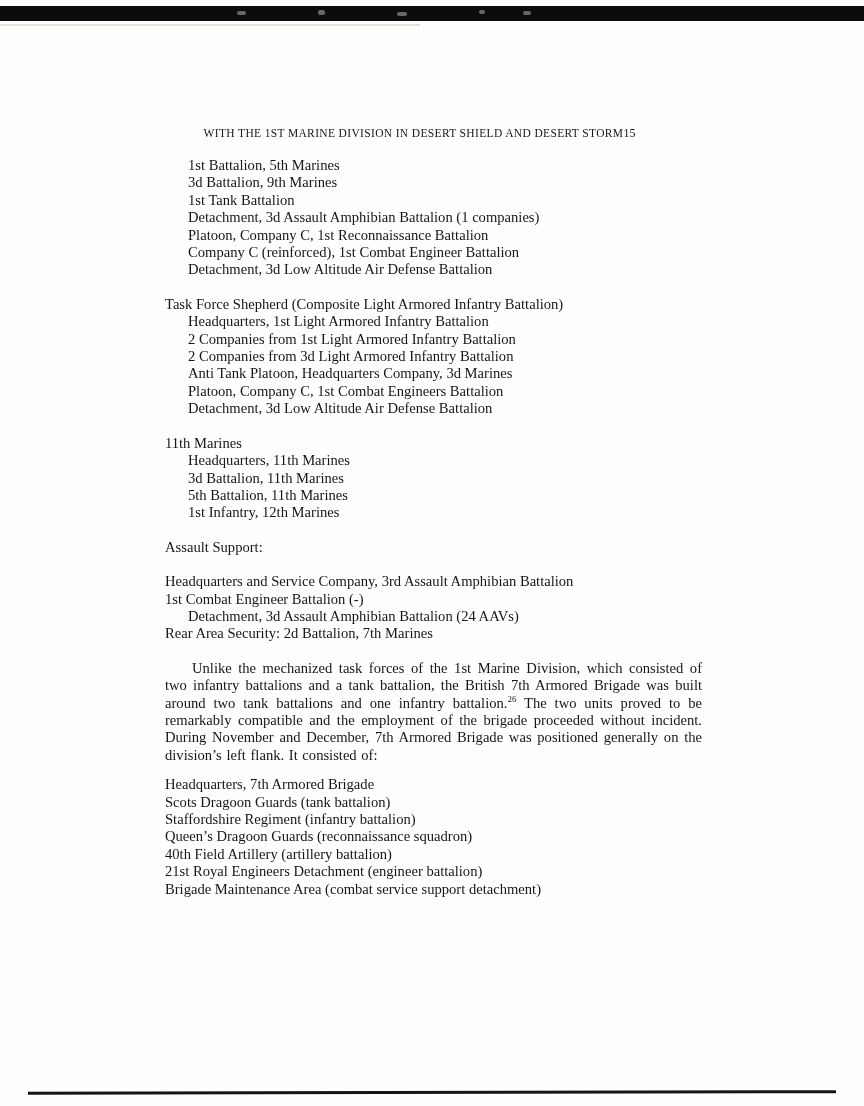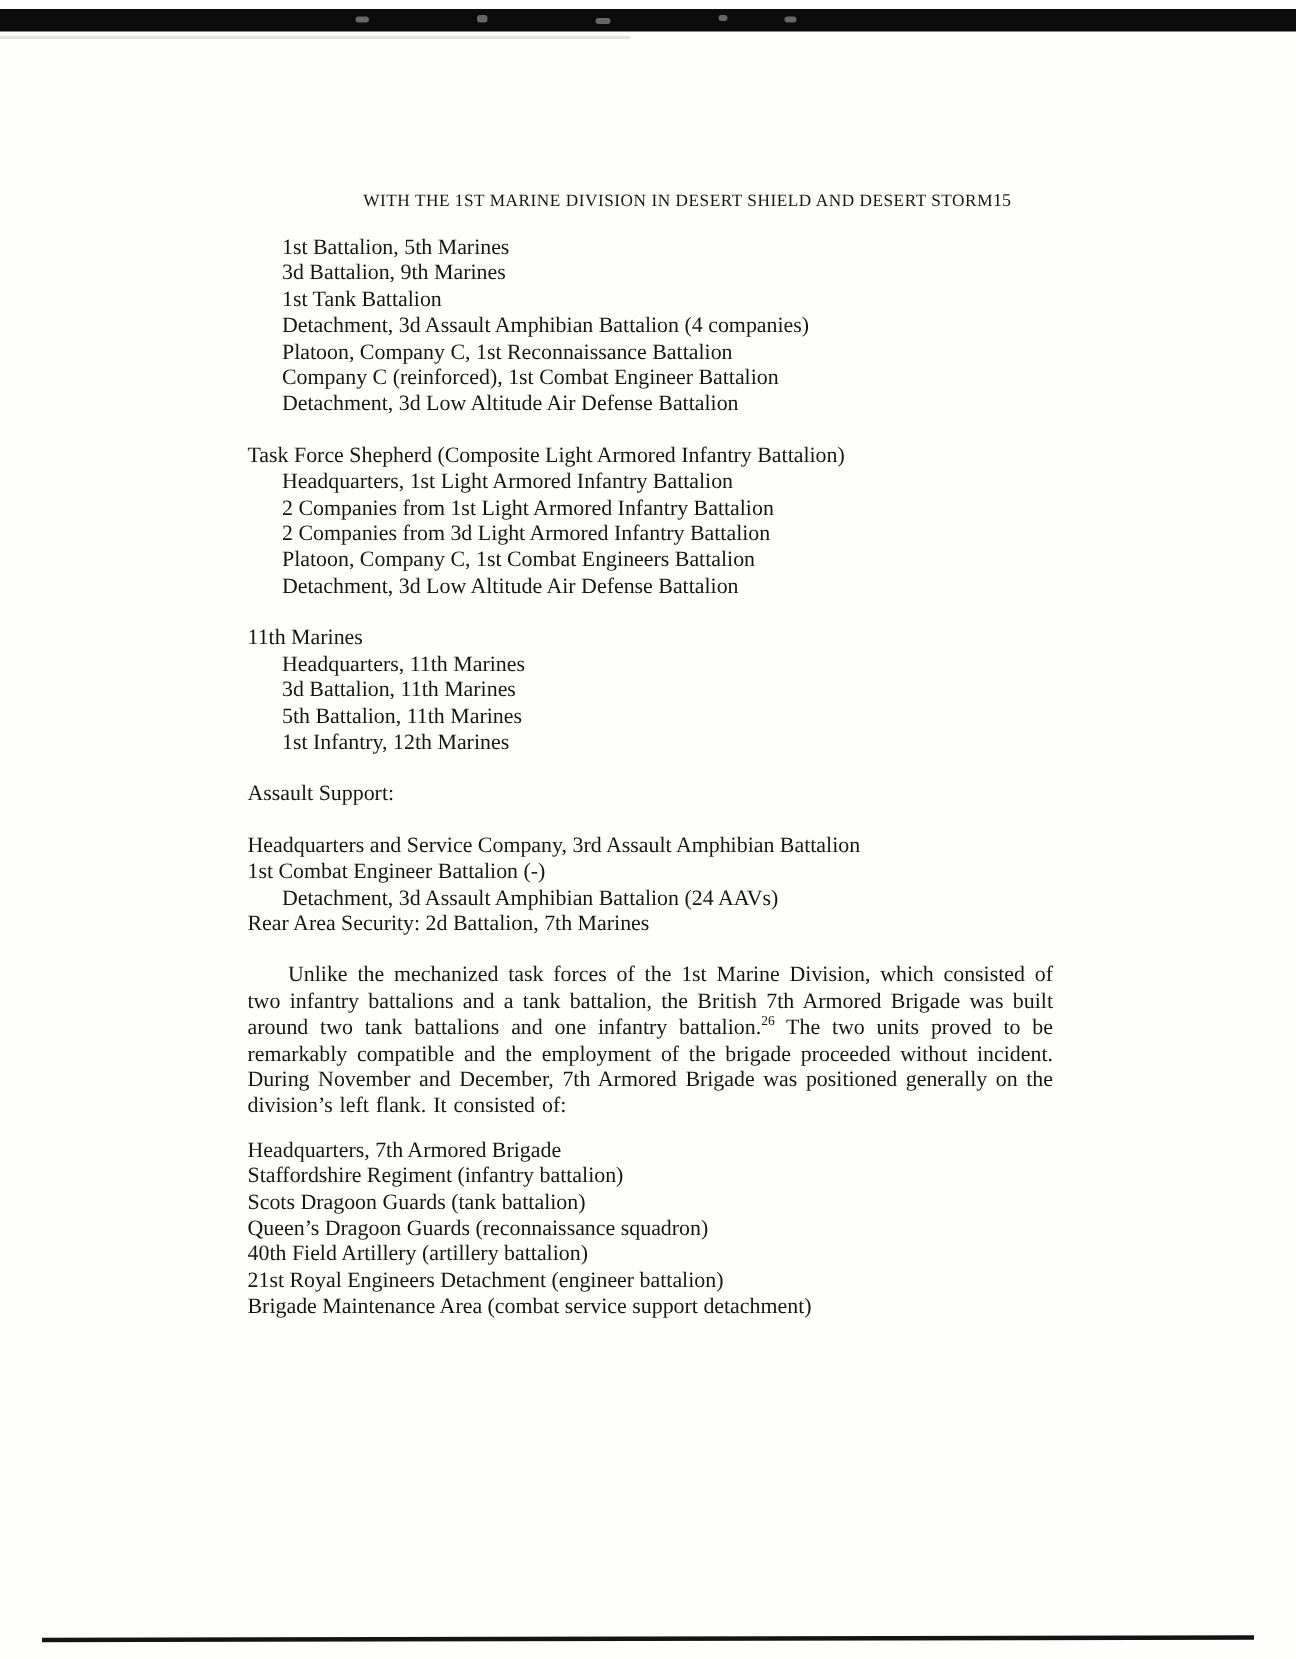--- a/index.html
+++ b/index.html
@@ -33,21 +33,21 @@
     width: 808px; height: 3px;
     background: #141414;
     transform: rotate(-0.12deg);
   }
   .content {
     position: absolute; left: 165px; top: 126px;
     width: 537px;
   }
   .header {
     display: flex;
-    justify-content: flex-end;
+    justify-content: center;
     align-items: baseline;
     font-size: 11.5px;
     letter-spacing: 0.35px;
     margin-bottom: 16px;
     white-space: nowrap;
   }
   .page-number { margin-right: 28px; letter-spacing: 0; font-size: 12px; }
   .block { margin-bottom: 17px; }
   .line {
     font-size: 14.6px;
@@ -88,31 +88,32 @@
 
   <div class="header">
     <span class="running-title">WITH THE 1ST MARINE DIVISION IN DESERT SHIELD AND DESERT STORM</span>
     <span class="page-number">15</span>
   </div>
 
   <div class="block">
     <div class="line ind1">1st Battalion, 5th Marines</div>
     <div class="line ind1">3d Battalion, 9th Marines</div>
     <div class="line ind1">1st Tank Battalion</div>
-    <div class="line ind1">Detachment, 3d Assault Amphibian Battalion (4 companies)</div>
+    <div class="line ind1">Detachment, 3d Assault Amphibian Battalion (1 companies)</div>
     <div class="line ind1">Platoon, Company C, 1st Reconnaissance Battalion</div>
     <div class="line ind1">Company C (reinforced), 1st Combat Engineer Battalion</div>
     <div class="line ind1">Detachment, 3d Low Altitude Air Defense Battalion</div>
   </div>
 
   <div class="block">
     <div class="line">Task Force Shepherd (Composite Light Armored Infantry Battalion)</div>
     <div class="line ind1">Headquarters, 1st Light Armored Infantry Battalion</div>
     <div class="line ind1">2 Companies from 1st Light Armored Infantry Battalion</div>
     <div class="line ind1">2 Companies from 3d Light Armored Infantry Battalion</div>
+    <div class="line ind1">Anti Tank Platoon, Headquarters Company, 3d Marines</div>
     <div class="line ind1">Platoon, Company C, 1st Combat Engineers Battalion</div>
     <div class="line ind1">Detachment, 3d Low Altitude Air Defense Battalion</div>
   </div>
 
   <div class="block">
     <div class="line">11th Marines</div>
     <div class="line ind1">Headquarters, 11th Marines</div>
     <div class="line ind1">3d Battalion, 11th Marines</div>
     <div class="line ind1">5th Battalion, 11th Marines</div>
     <div class="line ind1">1st Infantry, 12th Marines</div>
@@ -126,21 +127,21 @@
     <div class="line">Headquarters and Service Company, 3rd Assault Amphibian Battalion</div>
     <div class="line">1st Combat Engineer Battalion (-)</div>
     <div class="line ind1">Detachment, 3d Assault Amphibian Battalion (24 AAVs)</div>
     <div class="line">Rear Area Security: 2d Battalion, 7th Marines</div>
   </div>
 
   <div class="paragraph"><span>Unlike the mechanized task forces of the 1st Marine Division, which consisted of two infantry battalions and a tank battalion, the British 7th Armored Brigade was built around two tank battalions and one infantry battalion.</span><sup>26</sup><span> The two units proved to be remarkably compatible and the employment of the brigade proceeded without incident. During November and December, 7th Armored Brigade was positioned generally on the division’s left flank. It consisted of:</span></div>
 
   <div class="block last-block">
     <div class="line">Headquarters, 7th Armored Brigade</div>
+    <div class="line">Scots Dragoon Guards (tank battalion)</div>
     <div class="line">Staffordshire Regiment (infantry battalion)</div>
-    <div class="line">Scots Dragoon Guards (tank battalion)</div>
     <div class="line">Queen’s Dragoon Guards (reconnaissance squadron)</div>
     <div class="line">40th Field Artillery (artillery battalion)</div>
     <div class="line">21st Royal Engineers Detachment (engineer battalion)</div>
     <div class="line">Brigade Maintenance Area (combat service support detachment)</div>
   </div>
 
 </div>
 
 </body></html>

